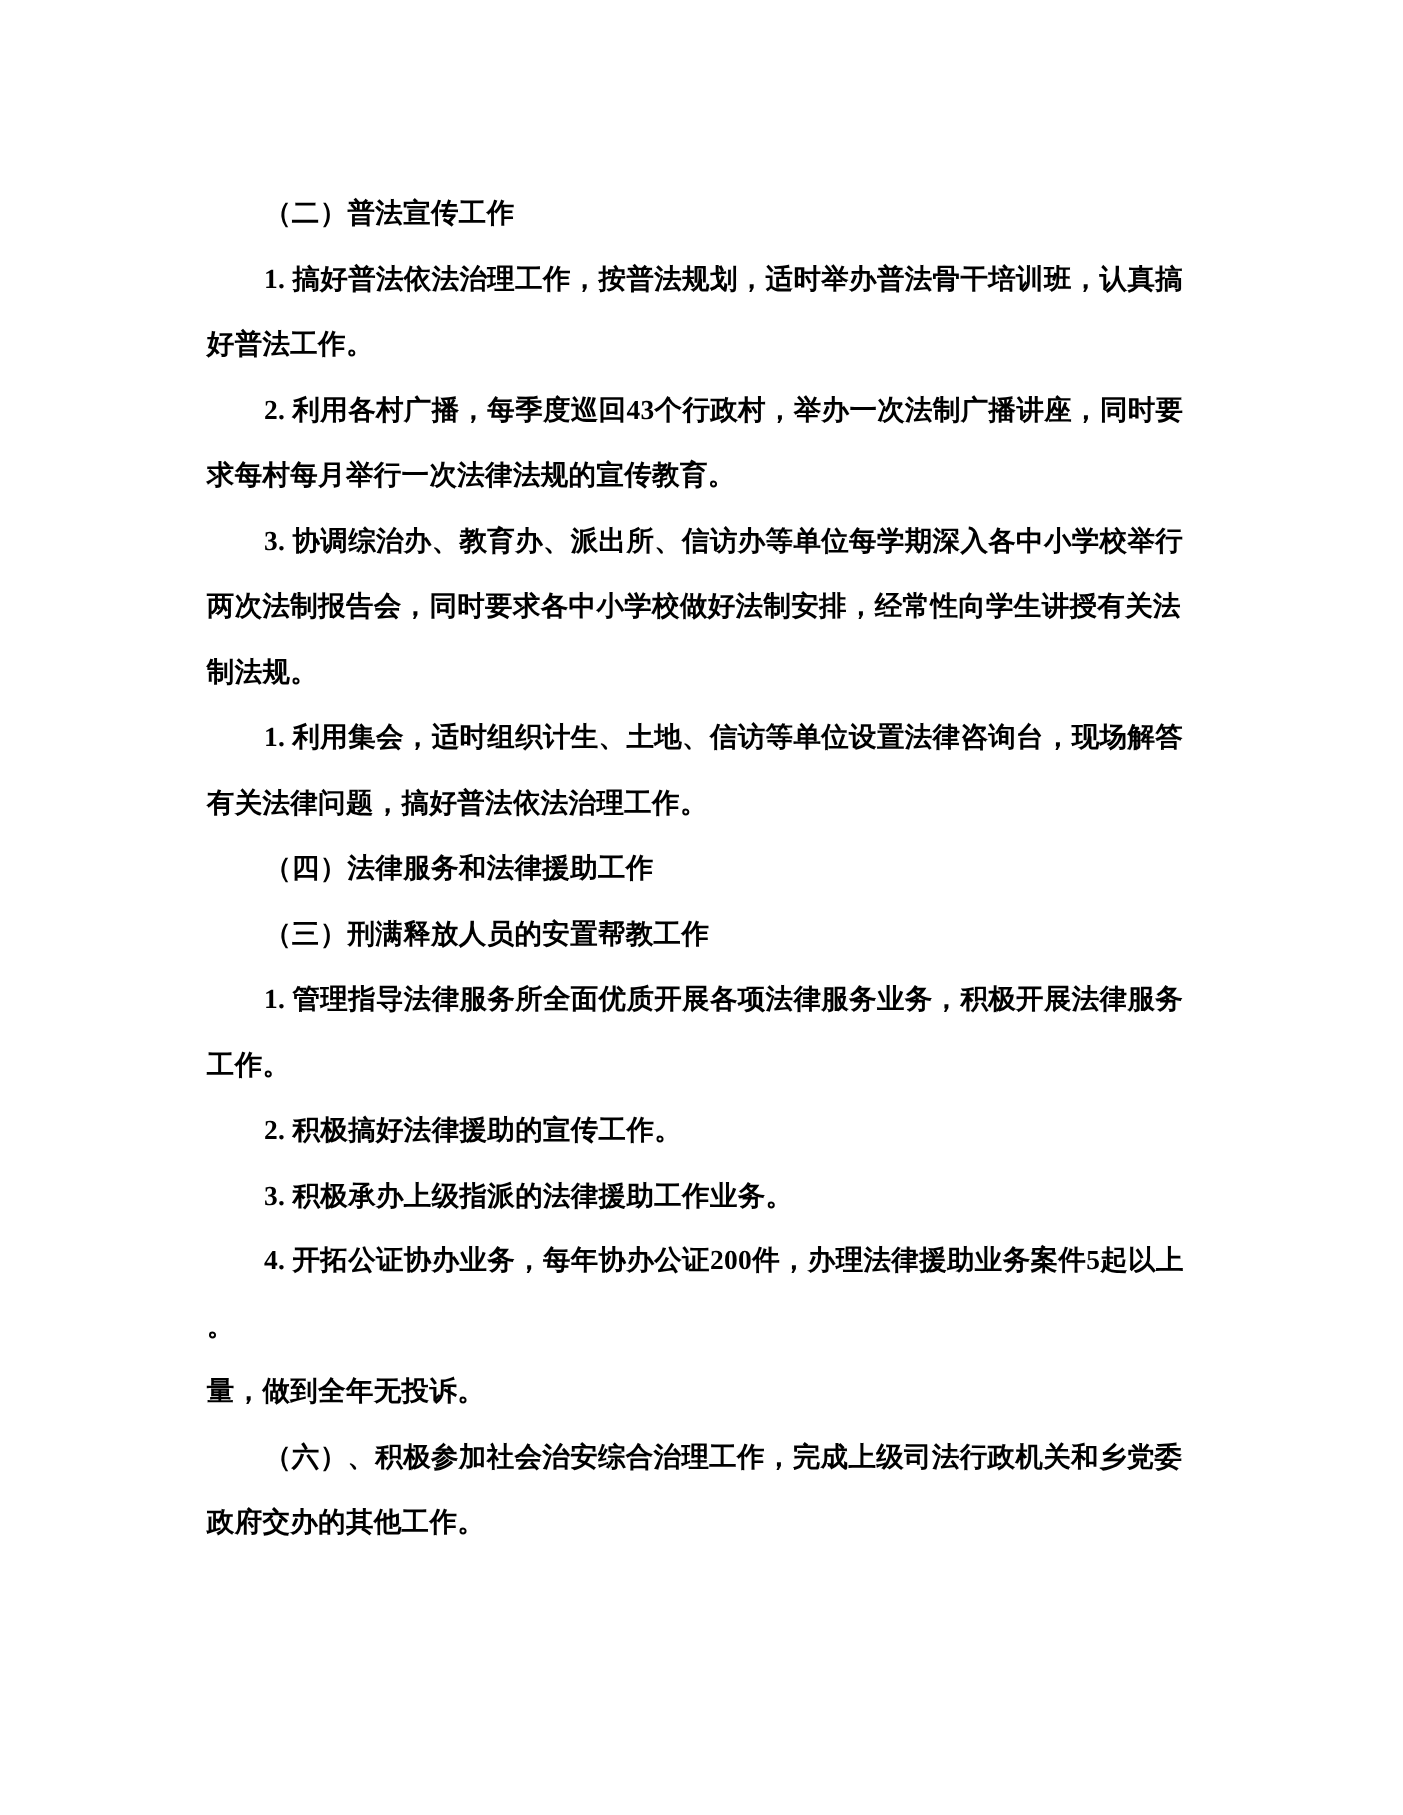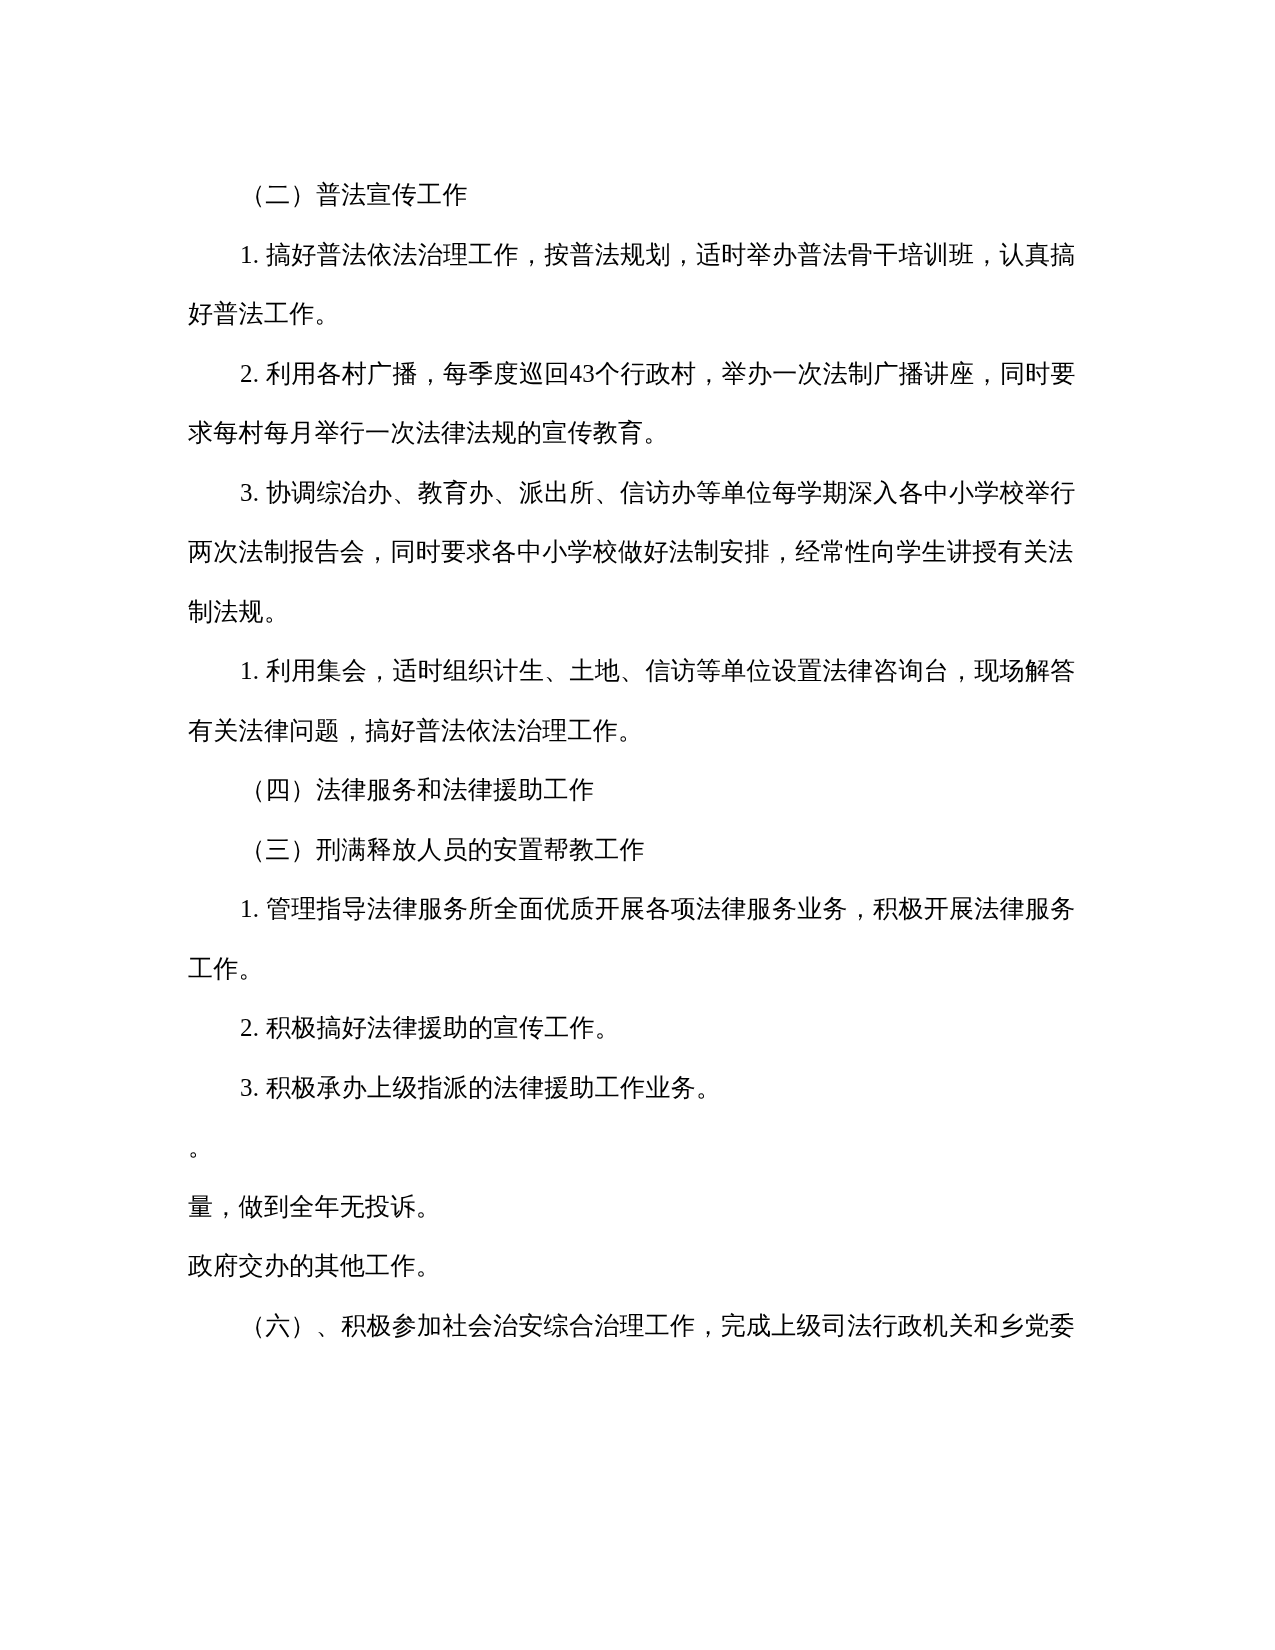--- a/index.html
+++ b/index.html
@@ -19,21 +19,21 @@
   .text-block {
     position: absolute;
     left: 188px;
     top: 165px;
     width: 910px;
   }
   .line {
     height: 59.5px;
     line-height: 59.5px;
     font-size: 25px;
-    font-weight: normal;
+    font-weight: bold;
     white-space: nowrap;
     letter-spacing: 0.3px;
     -webkit-font-smoothing: antialiased;
   }
   .line.indent {
     padding-left: 52px;
   }
 </style>
 </head>
 <body>
@@ -49,18 +49,19 @@
     <div class="line">两次法制报告会，同时要求各中小学校做好法制安排，经常性向学生讲授有关法</div>
     <div class="line">制法规。</div>
     <div class="line indent">1. 利用集会，适时组织计生、土地、信访等单位设置法律咨询台，现场解答</div>
     <div class="line">有关法律问题，搞好普法依法治理工作。</div>
     <div class="line indent">（四）法律服务和法律援助工作</div>
     <div class="line indent">（三）刑满释放人员的安置帮教工作</div>
     <div class="line indent">1. 管理指导法律服务所全面优质开展各项法律服务业务，积极开展法律服务</div>
     <div class="line">工作。</div>
     <div class="line indent">2. 积极搞好法律援助的宣传工作。</div>
     <div class="line indent">3. 积极承办上级指派的法律援助工作业务。</div>
+    <div class="line indent">4. 开拓公证协办业务，每年协办公证200件，办理法律援助业务案件5起以上</div>
     <div class="line">。</div>
     <div class="line">量，做到全年无投诉。</div>
+    <div class="line indent">（六）、积极参加社会治安综合治理工作，完成上级司法行政机关和乡党委</div>
     <div class="line">政府交办的其他工作。</div>
-    <div class="line indent">（六）、积极参加社会治安综合治理工作，完成上级司法行政机关和乡党委</div>
   </div>
 </div>
 
 </body></html>

